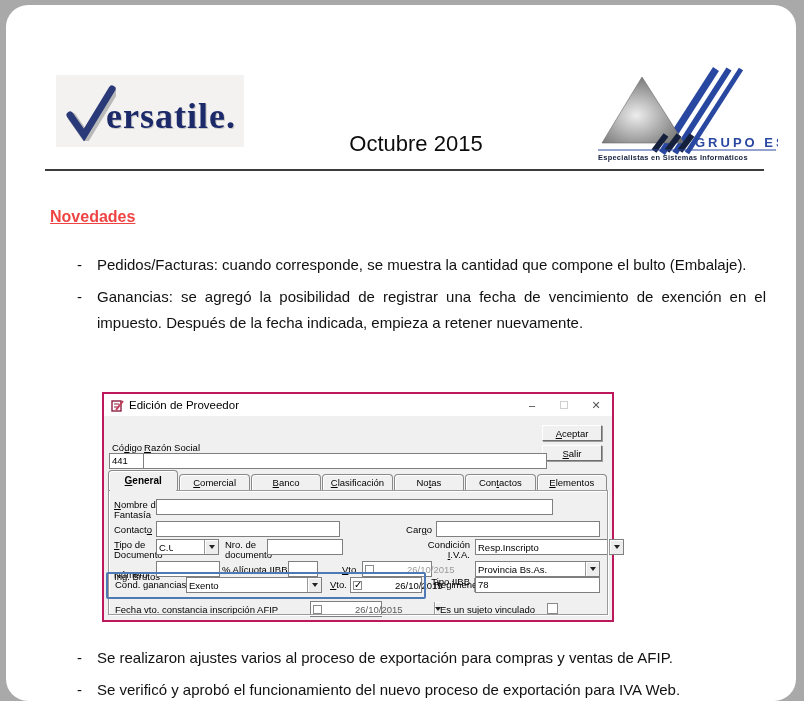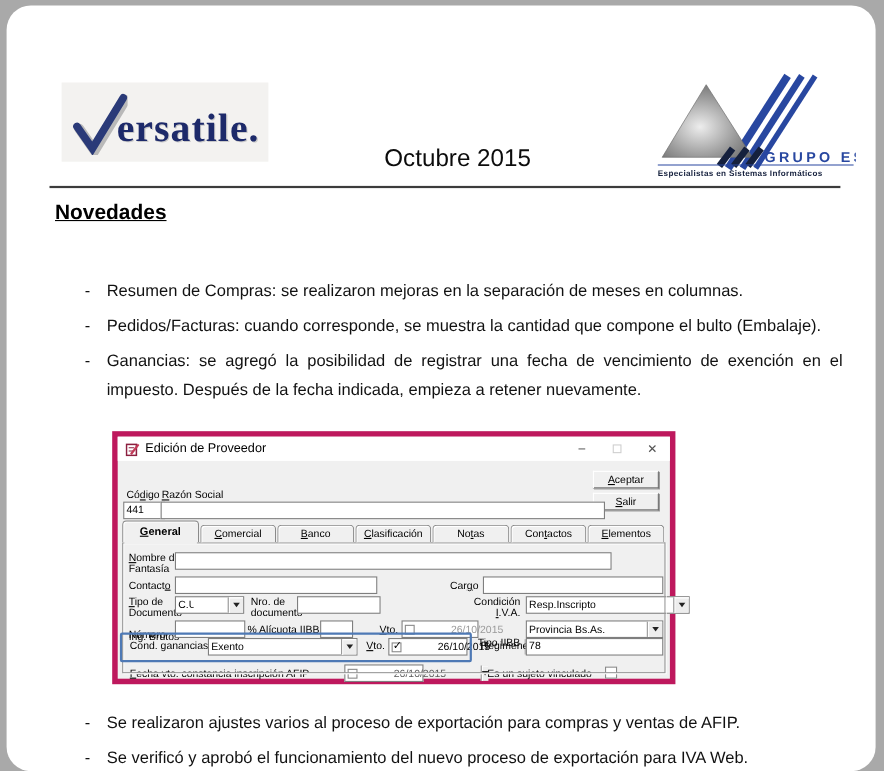--- a/index.html
+++ b/index.html
@@ -16,32 +16,32 @@
     color:#1d2a6a; letter-spacing:1px; text-shadow:1px 1px 0 #c9c9c9; }
   .doc-title { position:absolute; left:214px; top:82px; width:392px; text-align:center;
     font-size:30px; color:#0c0c0c; }
   .doc-subtitle { position:absolute; left:214px; top:126px; width:392px; text-align:center;
     font-size:22px; color:#0c0c0c; }
   .logo-esi { position:absolute; left:590px; top:56px; width:182px; height:104px; }
   .header-rule { position:absolute; left:39px; top:164px; width:719px; height:0;
     border-top:2px solid #3c3c3c; }
 
   
-  .section-title { position:absolute; left:44px; top:178px; font-size:19px; font-weight:bold;
-    text-decoration:underline; color:#000000; }
+  .section-title { position:absolute; left:44px; top:203px; font-size:16px; font-weight:bold;
+    text-decoration:underline; color:#ef4444; }
   .blist { position:absolute; left:63px; width:697px; list-style:none; }
   .blist-top { top:247px; }
   .blist-bottom { top:640px; }
   .blist li { position:relative; padding-left:28px; font-size:15px; line-height:26px;
     text-align:justify; color:#111; margin-bottom:6px; }
   .blist li::before { content:"-"; position:absolute; left:8px; }
 
   
   .dialog { position:absolute; left:96px; top:387px; width:512px; height:230px;
-    background:#f0f0f0; border:5px solid #be185d; font-size:9.5px; }
+    background:#f0f0f0; border:2px solid #be185d; font-size:9.5px; }
   .titlebar { position:absolute; left:0; top:0; right:0; height:22px; background:#fff;
     display:flex; align-items:center; padding-left:7px; }
   .titlebar-title { font-size:11.5px; color:#000; margin-left:5px; }
   .win-btns { margin-left:auto; display:flex; height:100%; }
   .win-btn { width:32px; display:flex; align-items:center; justify-content:center; }
   .win-min { color:#333; font-size:11px; }
   .win-max-box { width:8px; height:8px; border:1px solid #cfcfcf; }
   .win-close { color:#555; font-size:11px; }
 
   .client { position:absolute; left:0; top:22px; right:0; bottom:0; }
@@ -126,21 +126,20 @@
     <text x="99" y="86" font-size="13" font-weight="bold" letter-spacing="3" fill="#2847a0" font-family="Liberation Sans, DejaVu Sans, sans-serif">GRUPO ESI</text>
     <line x1="2" y1="89" x2="180" y2="89" stroke="#2847a0" stroke-width="1"></line>
     <text x="2" y="99" font-size="7.4" font-weight="bold" letter-spacing="0.3" fill="#15203d" font-family="Liberation Sans, DejaVu Sans, sans-serif">Especialistas en Sistemas Informáticos</text>
   </svg>
 
   <div class="header-rule"></div>
 
   <div class="section-title">Novedades</div>
 
   <ul class="blist blist-top">
-    <li>Resumen de Compras: se realizaron mejoras en la separación de meses en columnas.</li>
     <li>Pedidos/Facturas: cuando corresponde, se muestra la cantidad que compone el bulto (Embalaje).</li>
     <li>Ganancias: se agregó la posibilidad de registrar una fecha de vencimiento de exención en el impuesto. Después de la fecha indicada, empieza a retener nuevamente.</li>
   </ul>
 
   <div class="dialog">
 
     <div class="titlebar">
       <svg width="13" height="13" viewBox="0 0 13 13">
         <rect x="1" y="2" width="9" height="10" fill="#fff" stroke="#8c1f3f" stroke-width="1.4"></rect>
         <line x1="3" y1="5" x2="8" y2="5" stroke="#8c1f3f" stroke-width="1"></line>

